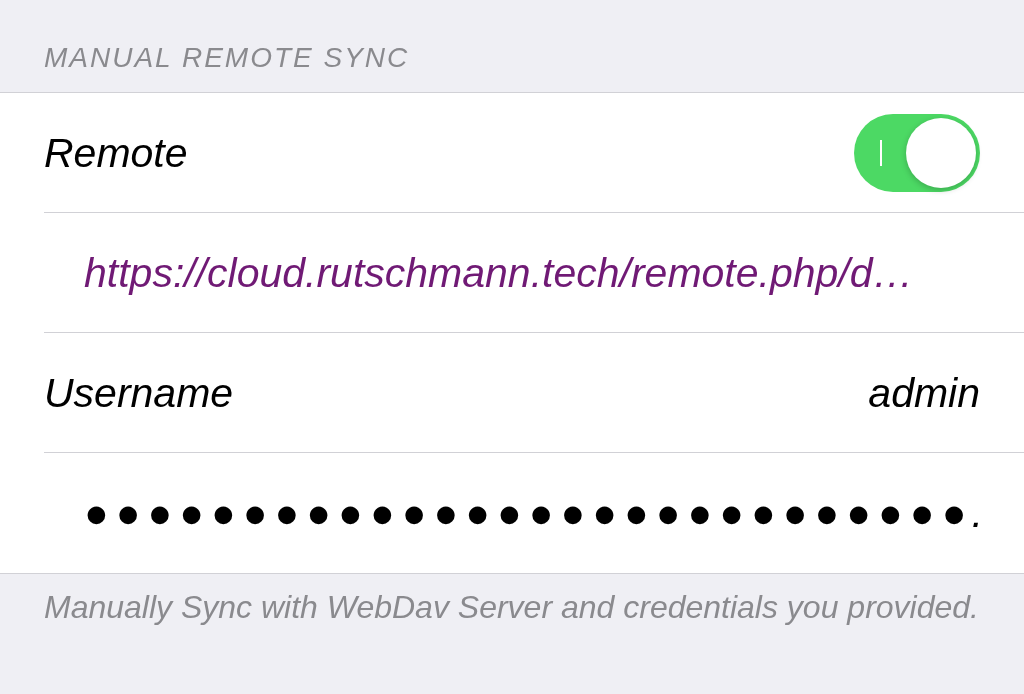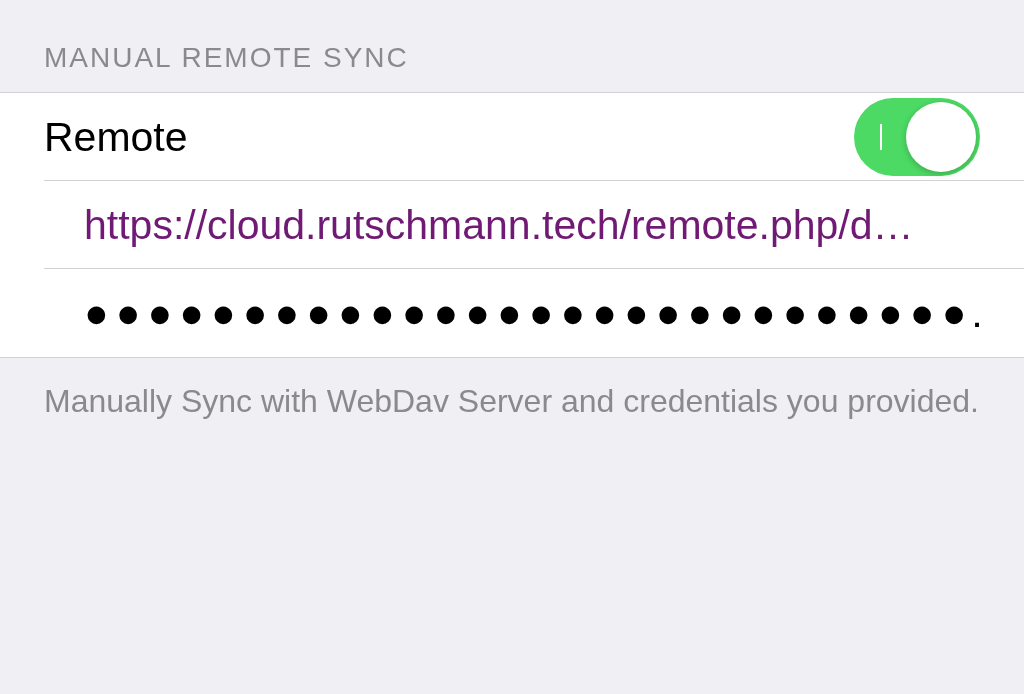--- a/index.html
+++ b/index.html
@@ -1,18 +1,19 @@
 <!DOCTYPE html>
 <html><head>
   <meta charset="utf-8">
   <style>
     * {
       margin: 0;
       padding: 0;
       box-sizing: border-box;
+      font-style: italic;
     }
     body {
       font-family: -apple-system, BlinkMacSystemFont, "Helvetica Neue", Arial, sans-serif;
       background-color: #efeff4;
       width: 1024px;
       height: 694px;
       overflow: hidden;
     }
     .section-header {
       padding: 42px 44px 18px 44px;
@@ -22,21 +23,21 @@
       letter-spacing: 2px;
     }
     .settings-list {
       background-color: #ffffff;
       border-top: 1px solid #d1d1d6;
       border-bottom: 1px solid #d1d1d6;
     }
     .settings-row {
       display: flex;
       align-items: center;
-      height: 88px;
+      height: 120px;
       padding: 0 44px;
       position: relative;
     }
     .settings-row:not(:last-child)::after {
       content: "";
       position: absolute;
       bottom: 0;
       left: 44px;
       right: 0;
       height: 1px;
@@ -105,21 +106,21 @@
       position: absolute;
       right: 4px;
       top: 4px;
       width: 70px;
       height: 70px;
       background-color: #ffffff;
       border-radius: 50%;
       box-shadow: 0 2px 6px rgba(0,0,0,0.22);
     }
     .section-footer {
-      padding: 22px 44px 0 44px;
+      padding: 12px 44px 0 44px;
       color: #8a8a8e;
       font-size: 32px;
       font-weight: 400;
       line-height: 1.35;
     }
   </style>
 </head>
 <body>
 
 <div class="section-header">MANUAL REMOTE SYNC</div>
@@ -132,20 +133,24 @@
     <div class="toggle">
       <div class="toggle-tick"></div>
       <div class="toggle-knob"></div>
     </div>
   </div>
 
   <div class="settings-row">
     <div class="row-value">https://cloud.rutschmann.tech/remote.php/d…</div>
   </div>
 
+  <div class="settings-row">
+    <div class="row-label">Username</div>
+    <div class="row-value-right">admin</div>
+  </div>
 
   <div class="settings-row">
     <div class="row-password">●●●●●●●●●●●●●●●●●●●●●●●●●●●●</div>
   </div>
 
 </div>
 
 <div class="section-footer">Manually Sync with WebDav Server and credentials you provided.</div>
 
 </body></html>

